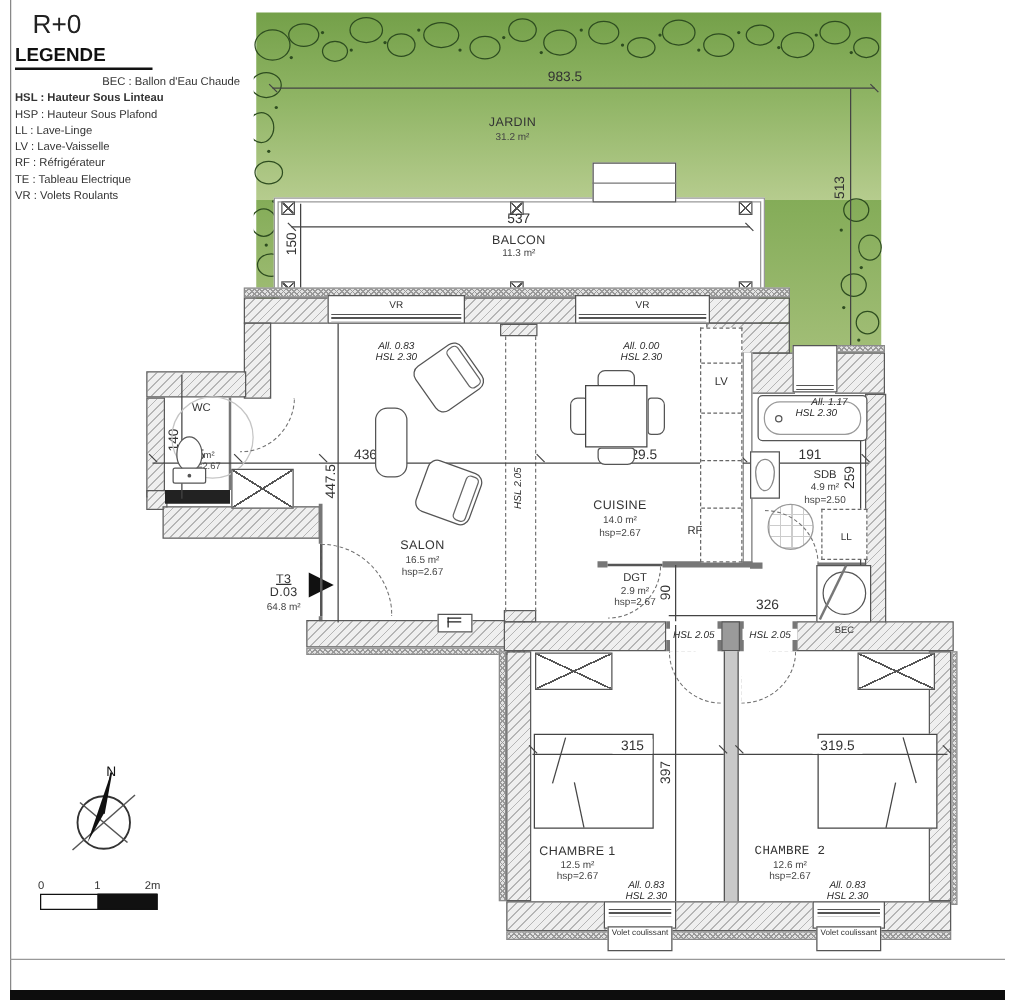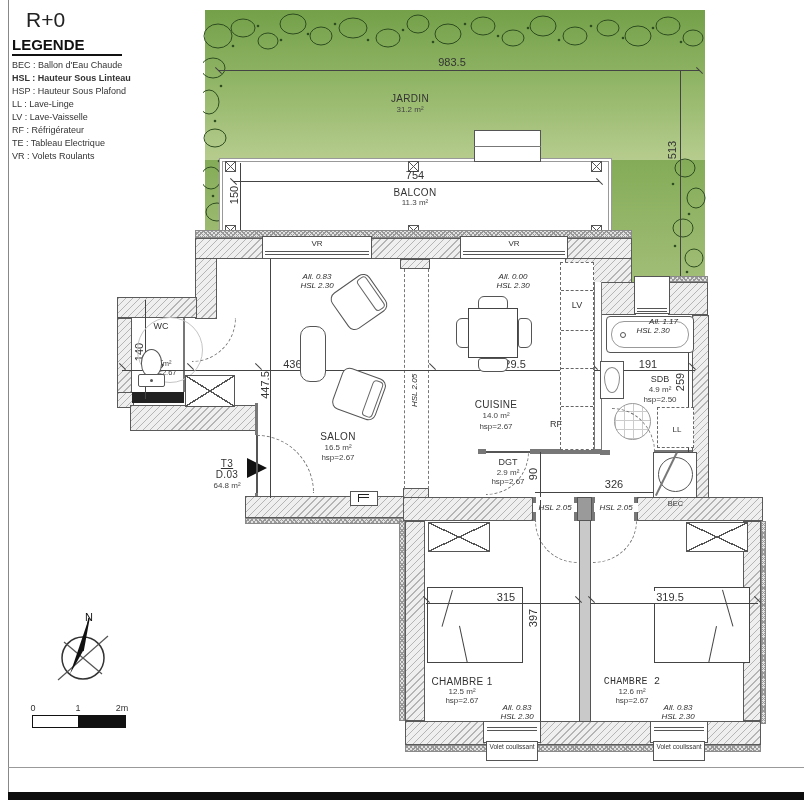--- a/index.html
+++ b/index.html
@@ -36,21 +36,21 @@
 <body>
 
 <div id="sheet">
 
   <div class="abs" style="left:8px;top:0;width:1px;height:800px;background:#888;"></div>
   <div class="abs" style="left:8px;top:767px;width:796px;height:1px;background:#999;"></div>
   <div class="abs" style="left:8px;top:792px;width:796px;height:8px;background:#0d0d0d;"></div>
 
   <div class="t f11" style="left:26px;top:8px;width:60px;text-align:left;font-size:21px;color:#222;">R+0</div>
   <div class="t" style="left:12px;top:36px;width:110px;text-align:left;font-size:15px;font-weight:bold;color:#111;border-bottom:2px solid #111;padding-bottom:1px;">LEGENDE</div>
-  <div class="t f9" style="left:12px;top:60px;width:180px;text-align:left;">BEC : Ballon d'Eau Chaude</div>
+  <div class="t f9" style="left:12px;top:60px;width:180px;text-align:right;">BEC : Ballon d'Eau Chaude</div>
   <div class="t f9" style="left:12px;top:73px;width:180px;text-align:left;font-weight:bold;">HSL : Hauteur Sous Linteau</div>
   <div class="t f9" style="left:12px;top:86px;width:180px;text-align:left;">HSP : Hauteur Sous Plafond</div>
   <div class="t f9" style="left:12px;top:99px;width:180px;text-align:left;">LL : Lave-Linge</div>
   <div class="t f9" style="left:12px;top:112px;width:180px;text-align:left;">LV : Lave-Vaisselle</div>
   <div class="t f9" style="left:12px;top:125px;width:180px;text-align:left;">RF : Réfrigérateur</div>
   <div class="t f9" style="left:12px;top:138px;width:180px;text-align:left;">TE : Tableau Electrique</div>
   <div class="t f9" style="left:12px;top:151px;width:180px;text-align:left;">VR : Volets Roulants</div>
 
   <div class="abs garden" style="left:205px;top:10px;width:500px;height:150px;"></div>
   <div class="abs garden2" style="left:607px;top:160px;width:98px;height:122px;"></div>
@@ -128,21 +128,21 @@
   <div class="abs xbox" style="left:225px;top:161px;width:11px;height:11px;"></div>
   <div class="abs xbox" style="left:408px;top:161px;width:11px;height:11px;"></div>
   <div class="abs xbox" style="left:591px;top:161px;width:11px;height:11px;"></div>
   <div class="abs xbox" style="left:225px;top:225px;width:11px;height:11px;"></div>
   <div class="abs xbox" style="left:408px;top:225px;width:11px;height:11px;"></div>
   <div class="abs xbox" style="left:591px;top:225px;width:11px;height:11px;"></div>
   <div class="abs line" style="left:233px;top:181px;width:367px;height:1px;"></div>
   <div class="tk" style="left:229px;top:181px;"></div>
     <div class="tk" style="left:595px;top:181px;"></div>
   <div class="abs line" style="left:240px;top:163px;width:1px;height:70px;"></div>
-  <div class="t f11" style="left:395px;top:169px;width:40px;">754</div>
+  <div class="t f11" style="left:395px;top:169px;width:40px;">537</div>
   <div class="t f11 rot" style="left:219px;top:189px;width:30px;">150</div>
   <div class="t f10" style="left:385px;top:187px;width:60px;">BALCON</div>
   <div class="t f8" style="left:385px;top:198px;width:60px;color:#444;">11.3 m²</div>
 
   <div class="abs stip" style="left:195px;top:230px;width:437px;height:8px;"></div>
   <div class="abs hatch" style="left:195px;top:238px;width:437px;height:21px;"></div>
   <div class="abs hatch" style="left:565px;top:258px;width:67px;height:25px;"></div>
   <div class="abs hatch" style="left:195px;top:258px;width:22px;height:61px;"></div>
   <div class="abs hatch" style="left:117px;top:297px;width:80px;height:21px;"></div>
   <div class="abs hatch" style="left:117px;top:318px;width:15px;height:80px;"></div>

